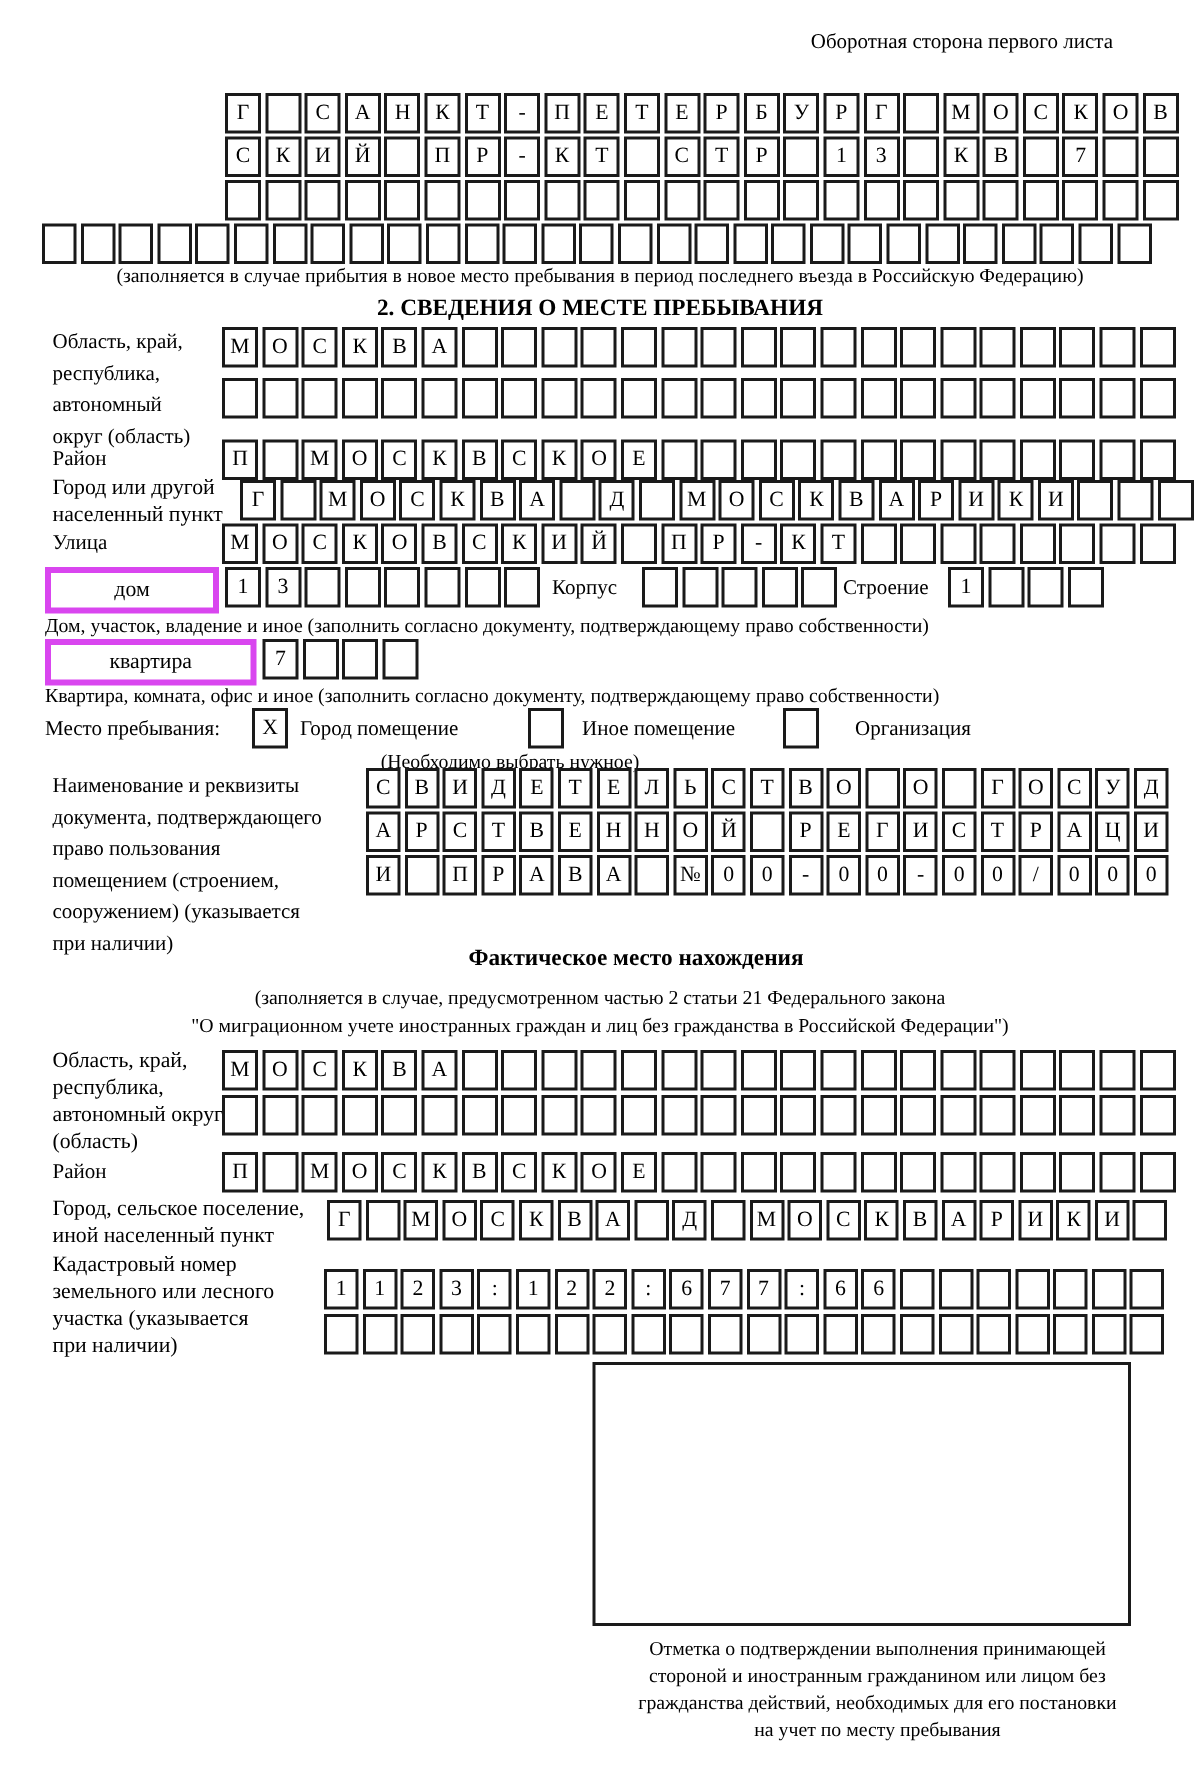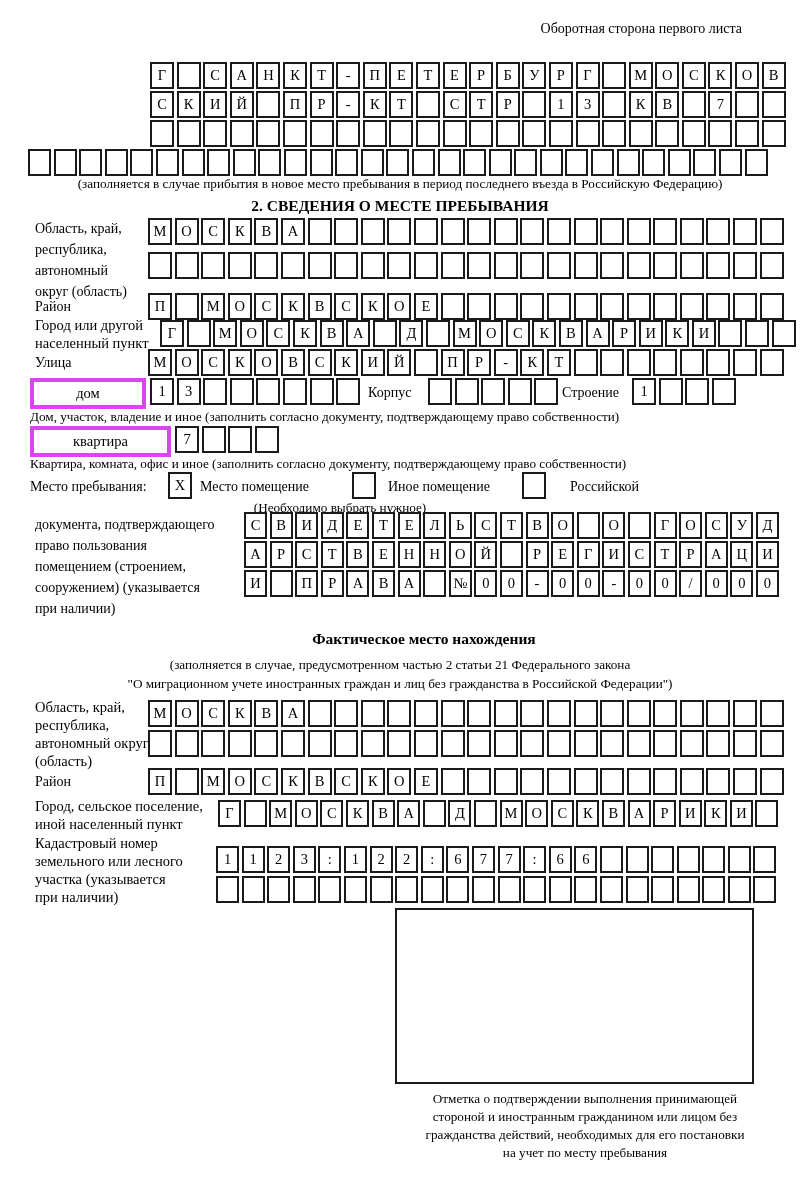--- a/index.html
+++ b/index.html
@@ -65,28 +65,29 @@
   <div class="abs lbl" style="left:562px;top:382px;">Строение</div>
   <div class="cells" style="left:632px;top:378px;"><span class="cell">1</span><span class="cell"></span><span class="cell"></span><span class="cell"></span></div>
   <div class="abs note" style="left:30px;top:409px;">Дом, участок, владение и иное (заполнить согласно документу, подтверждающему право собственности)</div>
 
   <div class="widebox" style="left:30px;top:426px;width:133px;">квартира</div>
   <div class="cells" style="left:175px;top:426px;"><span class="cell">7</span><span class="cell"></span><span class="cell"></span><span class="cell"></span></div>
   <div class="abs note" style="left:30px;top:456px;">Квартира, комната, офис и иное (заполнить согласно документу, подтверждающему право собственности)</div>
 
   <div class="abs lbl" style="left:30px;top:476px;">Место пребывания:</div>
   <div class="chk" style="left:168px;top:472px;">X</div>
-  <div class="abs lbl" style="left:200px;top:476px;">Место помещение</div>
+  <div class="abs lbl" style="left:200px;top:476px;">Город помещение</div>
   <div class="chk" style="left:352px;top:472px;"></div>
   <div class="abs lbl" style="left:388px;top:476px;">Иное помещение</div>
   <div class="chk" style="left:522px;top:472px;"></div>
-  <div class="abs lbl" style="left:570px;top:476px;">Российской</div>
+  <div class="abs lbl" style="left:570px;top:476px;">Организация</div>
   <div class="abs note ctr" style="left:140px;top:500px;width:400px;">(Необходимо выбрать нужное)</div>
 
   <div class="abs lbl" style="left:35px;top:514px;">
+    <div>Наименование и реквизиты</div>
     <div>документа, подтверждающего</div>
     <div>право пользования</div>
     <div>помещением (строением,</div>
     <div>сооружением) (указывается</div>
     <div>при наличии)</div>
   </div>
   <div class="cells sm" style="left:244px;top:512px;"><span class="cell">С</span><span class="cell">В</span><span class="cell">И</span><span class="cell">Д</span><span class="cell">Е</span><span class="cell">Т</span><span class="cell">Е</span><span class="cell">Л</span><span class="cell">Ь</span><span class="cell">С</span><span class="cell">Т</span><span class="cell">В</span><span class="cell">О</span><span class="cell"></span><span class="cell">О</span><span class="cell"></span><span class="cell">Г</span><span class="cell">О</span><span class="cell">С</span><span class="cell">У</span><span class="cell">Д</span></div>
   <div class="cells sm" style="left:244px;top:541px;"><span class="cell">А</span><span class="cell">Р</span><span class="cell">С</span><span class="cell">Т</span><span class="cell">В</span><span class="cell">Е</span><span class="cell">Н</span><span class="cell">Н</span><span class="cell">О</span><span class="cell">Й</span><span class="cell"></span><span class="cell">Р</span><span class="cell">Е</span><span class="cell">Г</span><span class="cell">И</span><span class="cell">С</span><span class="cell">Т</span><span class="cell">Р</span><span class="cell">А</span><span class="cell">Ц</span><span class="cell">И</span></div>
   <div class="cells sm" style="left:244px;top:570px;"><span class="cell">И</span><span class="cell"></span><span class="cell">П</span><span class="cell">Р</span><span class="cell">А</span><span class="cell">В</span><span class="cell">А</span><span class="cell"></span><span class="cell">№</span><span class="cell">0</span><span class="cell">0</span><span class="cell">-</span><span class="cell">0</span><span class="cell">0</span><span class="cell">-</span><span class="cell">0</span><span class="cell">0</span><span class="cell">/</span><span class="cell">0</span><span class="cell">0</span><span class="cell">0</span></div>
 

